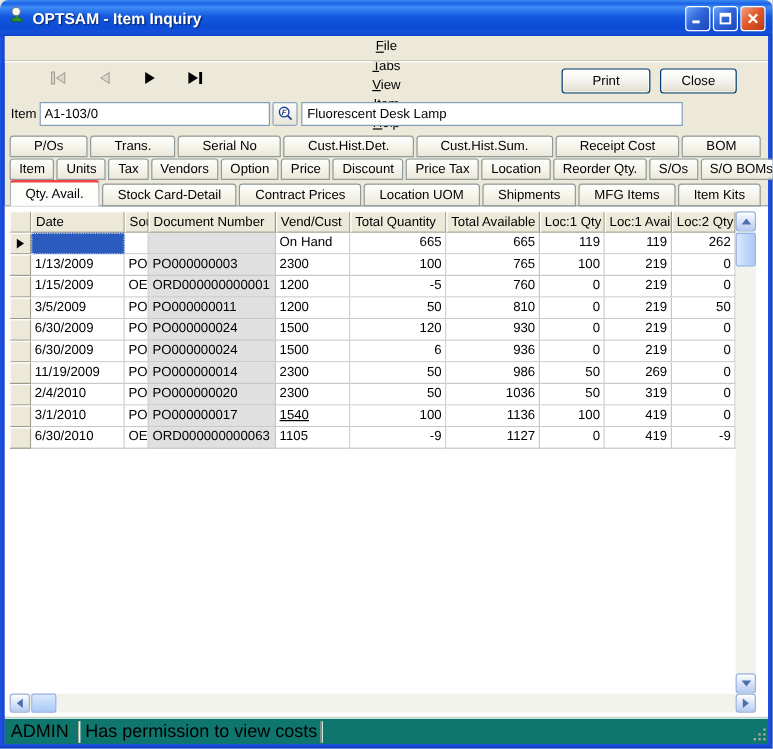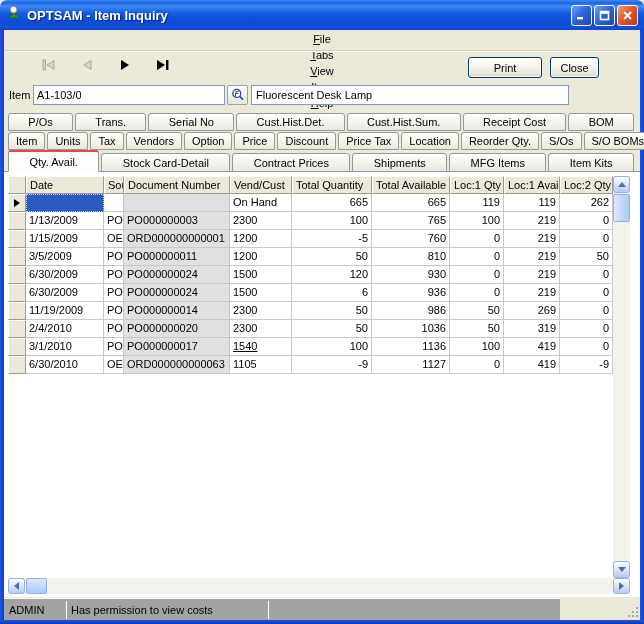--- a/index.html
+++ b/index.html
@@ -85,22 +85,22 @@
   .tri-up{width:0;height:0;border-bottom:5px solid #4D6FB0;border-left:4px solid transparent;border-right:4px solid transparent;}
   .tri-down{width:0;height:0;border-top:5px solid #4D6FB0;border-left:4px solid transparent;border-right:4px solid transparent;}
   .tri-left{width:0;height:0;border-right:5px solid #4D6FB0;border-top:4px solid transparent;border-bottom:4px solid transparent;}
   .tri-right{width:0;height:0;border-left:5px solid #4D6FB0;border-top:4px solid transparent;border-bottom:4px solid transparent;}
   .sb-thumb{position:absolute;border:1px solid #90B0E8;border-radius:2px;cursor:pointer;
     background:linear-gradient(90deg,#DCE9FD 0%,#C2D8FA 50%,#AAC8F6 100%);}
   #vthumb{left:0;top:18px;width:17px;height:28px;}
   #hthumb{left:18px;top:0;width:21px;height:16px;background:linear-gradient(180deg,#DCE9FD 0%,#C2D8FA 50%,#AAC8F6 100%);}
 
   
-  #statusbar{position:absolute;left:4px;top:598px;width:556px;height:22px;background:#a3a3a3;
-    border-top:1px solid #fff;display:flex;align-items:center;font-size:11px;}
+  #statusbar{position:absolute;left:4px;top:598px;width:636px;height:22px;background:#0f766e;
+    border-top:1px solid #fff;display:flex;align-items:center;font-size:15px;}
   .status-pane{height:18px;line-height:18px;padding:0 5px;overflow:hidden;white-space:nowrap;
     border-right:1px solid #ACA899;box-shadow:1px 0 0 #FFFFFF;}
   #grip{position:absolute;right:6px;bottom:7px;width:10px;height:10px;cursor:nwse-resize;}
   #grip i{position:absolute;left:0;top:8px;width:2px;height:2px;background:#A9A69A;
     box-shadow:4px 0 #A9A69A,8px 0 #A9A69A,4px -4px #A9A69A,8px -4px #A9A69A,8px -8px #A9A69A;}
 </style>
 </head>
 <body>
 
 <div id="window">
@@ -162,21 +162,21 @@
           </svg></span>
       </button>
       <button class="nav-btn" style="left: 150px;">
         <span><svg width="16" height="12">
             <path d="M2 1 L2 11 L10 6 Z" fill="#000"></path>
             <rect x="11" y="1" width="2.4" height="10" fill="#000"></rect>
           </svg></span>
       </button>
     </div>
   <button class="xp-btn" style="left:468px;width:74px;">Print</button>
-  <button class="xp-btn" style="left:550px;width:49px;">Close</button>
+  <button class="xp-btn" style="left:550px;width:64px;">Close</button>
 
   <span id="item-label">Item</span>
   <input id="item-input" value="A1-103/0" style="">
   <button id="find-btn">
     <svg width="14" height="14">
       <circle cx="5.8" cy="5.4" r="4" fill="#FDFDF6" stroke="#23409C" stroke-width="1.2"></circle>
       <text x="5.8" y="7.9" font-size="6.5" text-anchor="middle" fill="#23409C" font-family="Liberation Serif, serif" font-style="italic" font-weight="bold">F</text>
       <line x1="8.7" y1="8.3" x2="12" y2="11.6" stroke="#23409C" stroke-width="1.5"></line>
     </svg>
   </button>
@@ -202,20 +202,21 @@
       <div class="tab">Price Tax</div>
       <div class="tab">Location</div>
       <div class="tab">Reorder Qty.</div>
       <div class="tab">S/Os</div>
       <div class="tab">S/O BOMs</div>
     </div>
   <div class="tab-row" id="tab-row-3">
       <div class="tab active">Qty. Avail.</div>
       <div class="tab">Stock Card-Detail</div>
       <div class="tab">Contract Prices</div>
+      <div class="tab">Location UOM</div>
       <div class="tab">Shipments</div>
       <div class="tab">MFG Items</div>
       <div class="tab">Item Kits</div>
     </div>
 
   <div id="panel"></div>
   <div id="grid">
     <div class="grow" id="grid-header">
         <div class="ghc" style="width: 18px;"></div>
         <div class="ghc" style="width: 78px;">Date</div>

